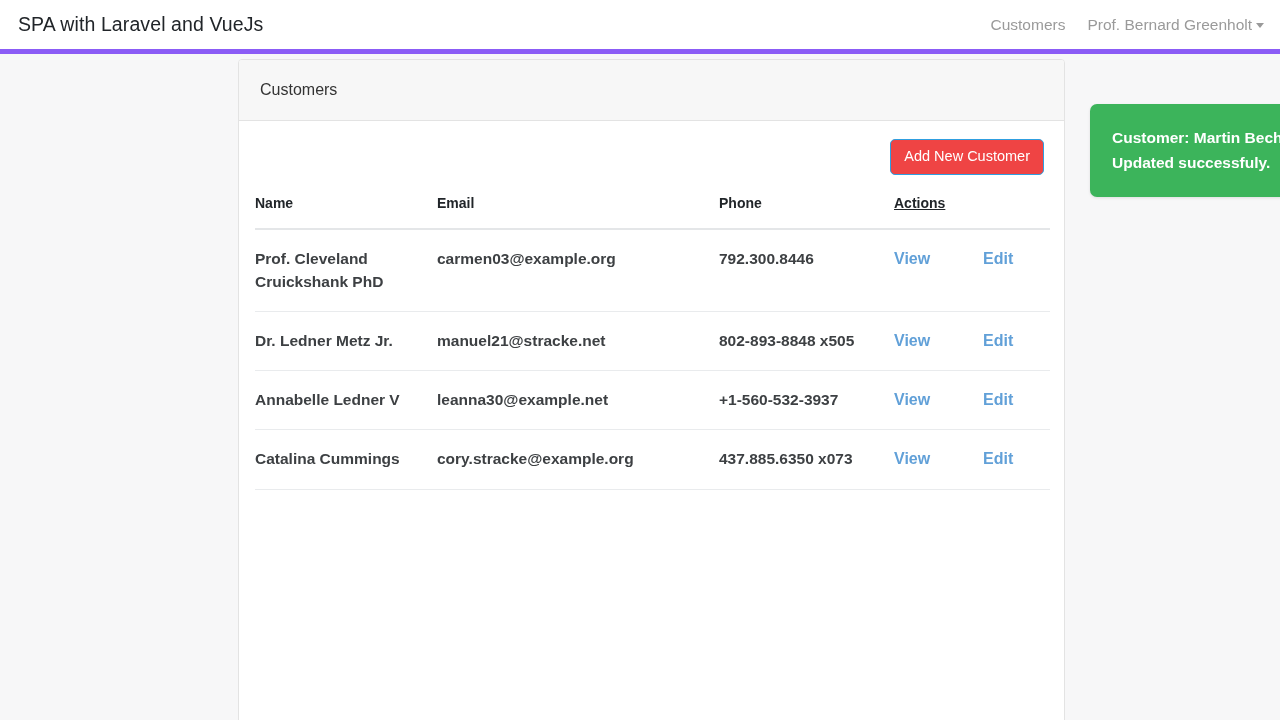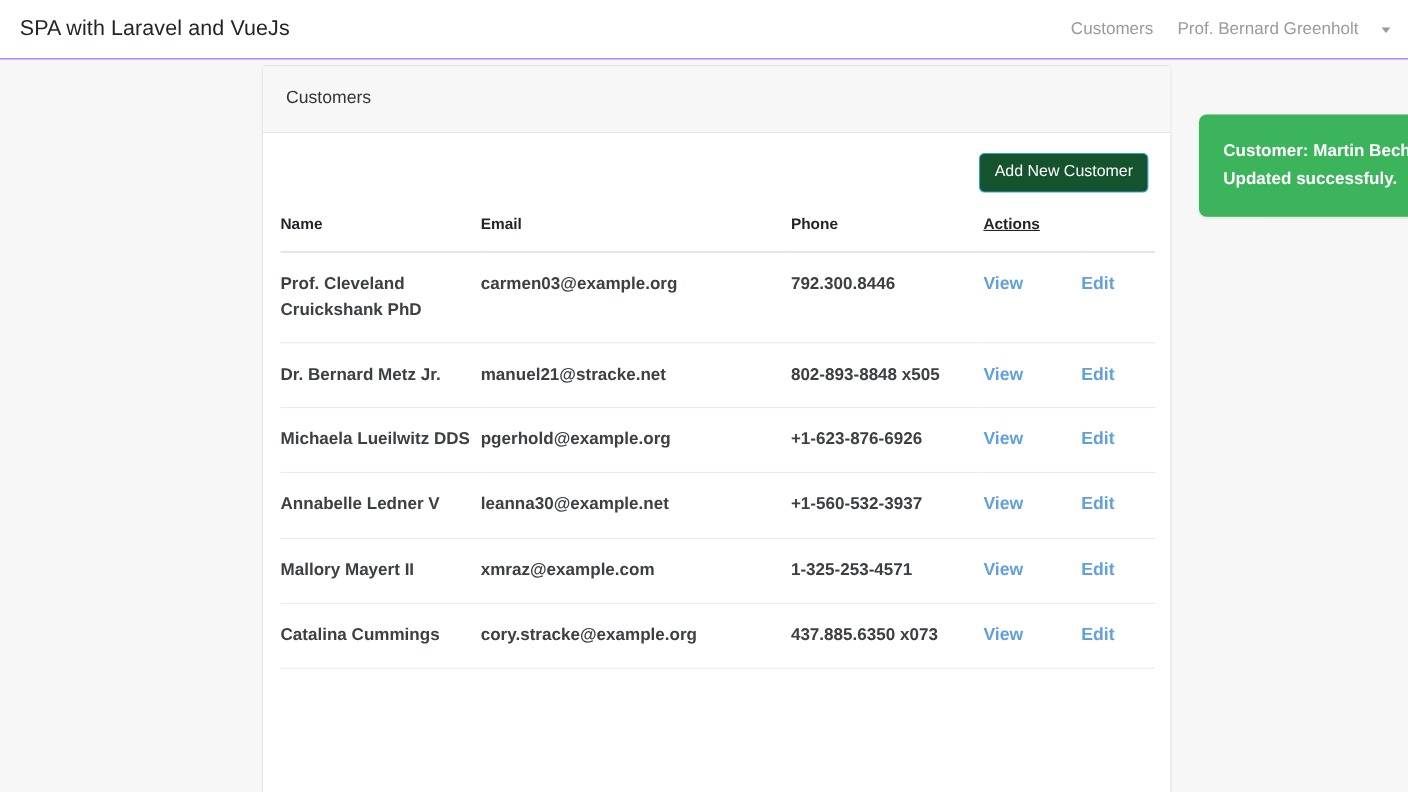--- a/index.html
+++ b/index.html
@@ -12,21 +12,21 @@
     background: #f7f7f8;
     font-family: "Liberation Sans", sans-serif;
     -webkit-font-smoothing: antialiased;
   }
 
   
   .navbar {
     position: relative;
     height: 54px;
     background: #ffffff;
-    border-bottom: 1px solid #8b5cf6;
+    border-bottom: 5px solid #8b5cf6;
     display: flex;
     align-items: center;
     padding: 0 16px 0 18px;
     z-index: 5;
   }
   .brand {
     font-size: 19.5px;
     color: #212529;
     font-weight: 400;
     letter-spacing: 0.1px;
@@ -43,21 +43,21 @@
     font-size: 15.5px;
     color: #9a9a9a;
     text-decoration: none;
     white-space: nowrap;
   }
   .nav-user {
     font-size: 15.5px;
     color: #9a9a9a;
     display: flex;
     align-items: center;
-    gap: 21px;
+    gap: 4px;
     white-space: nowrap;
     text-decoration: none;
   }
   .caret {
     width: 0;
     height: 0;
     border-left: 4.5px solid transparent;
     border-right: 4.5px solid transparent;
     border-top: 5px solid #9a9a9a;
     display: inline-block;
@@ -97,21 +97,21 @@
     padding: 18px 16px 0 16px;
   }
 
   .btn-row {
     display: flex;
     justify-content: flex-end;
     padding-right: 4px;
     margin-bottom: 12px;
   }
   .btn-primary {
-    background: #14532d;
+    background: #ef4444;
     border: 1px solid #2f9fe0;
     color: #ffffff;
     font-size: 14.5px;
     font-family: "Liberation Sans", sans-serif;
     padding: 9px 13px 10px 13px;
     border-radius: 5px;
     cursor: pointer;
     line-height: 1;
     white-space: nowrap;
   }
@@ -219,44 +219,30 @@
         </thead>
         <tbody id="table-body">
             <tr>
               <td>Prof. Cleveland Cruickshank PhD</td>
               <td>carmen03@example.org</td>
               <td>792.300.8446</td>
               <td class="cell-view"><a class="link" href="#">View</a></td>
               <td class="cell-edit"><a class="link" href="#">Edit</a></td>
             </tr>
             <tr>
-              <td>Dr. Bernard Metz Jr.</td>
+              <td>Dr. Ledner Metz Jr.</td>
               <td>manuel21@stracke.net</td>
               <td>802-893-8848 x505</td>
-              <td class="cell-view"><a class="link" href="#">View</a></td>
-              <td class="cell-edit"><a class="link" href="#">Edit</a></td>
-            </tr>
-            <tr>
-              <td>Michaela Lueilwitz DDS</td>
-              <td>pgerhold@example.org</td>
-              <td>+1-623-876-6926</td>
               <td class="cell-view"><a class="link" href="#">View</a></td>
               <td class="cell-edit"><a class="link" href="#">Edit</a></td>
             </tr>
             <tr>
               <td>Annabelle Ledner V</td>
               <td>leanna30@example.net</td>
               <td>+1-560-532-3937</td>
-              <td class="cell-view"><a class="link" href="#">View</a></td>
-              <td class="cell-edit"><a class="link" href="#">Edit</a></td>
-            </tr>
-            <tr>
-              <td>Mallory Mayert II</td>
-              <td>xmraz@example.com</td>
-              <td>1-325-253-4571</td>
               <td class="cell-view"><a class="link" href="#">View</a></td>
               <td class="cell-edit"><a class="link" href="#">Edit</a></td>
             </tr>
             <tr>
               <td>Catalina Cummings</td>
               <td>cory.stracke@example.org</td>
               <td>437.885.6350 x073</td>
               <td class="cell-view"><a class="link" href="#">View</a></td>
               <td class="cell-edit"><a class="link" href="#">Edit</a></td>
             </tr>

